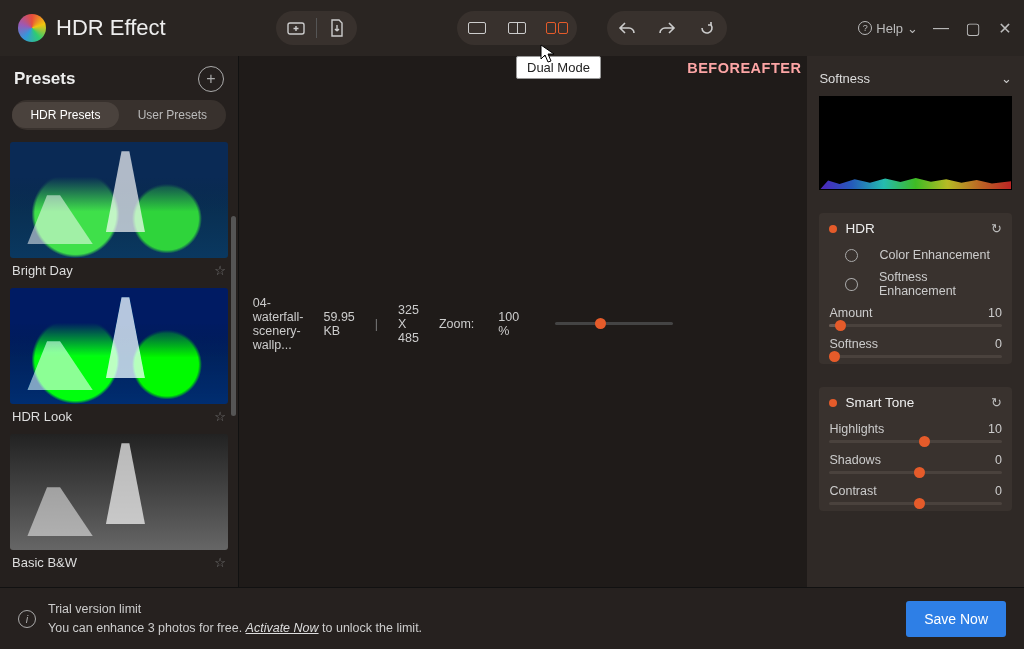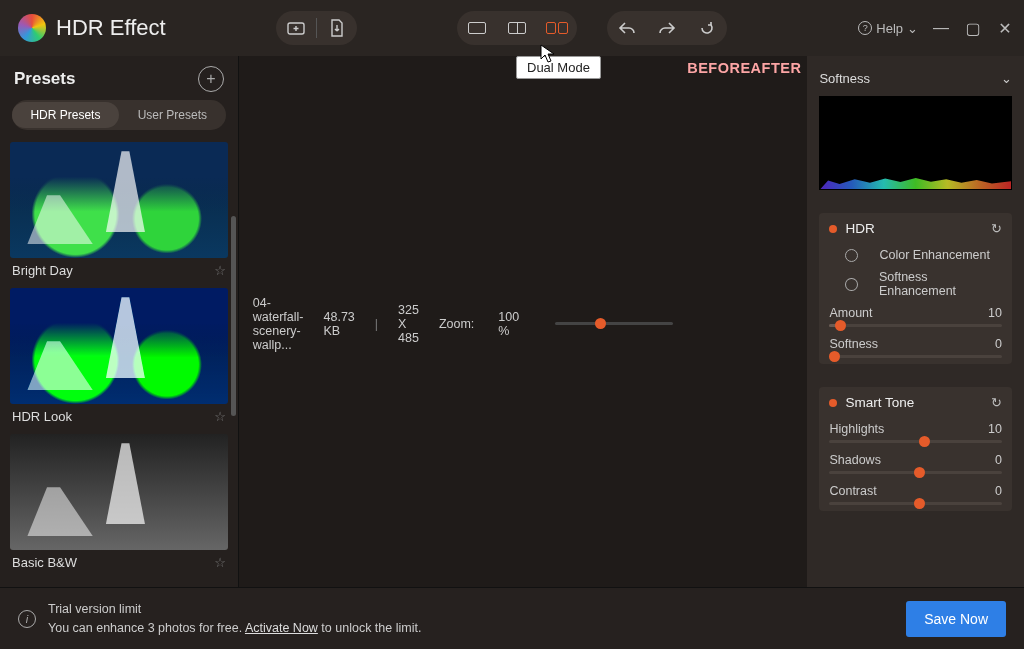--- a/index.html
+++ b/index.html
@@ -137,21 +137,21 @@
   .track .knob { position:absolute; top:-4px; width:11px; height:11px; border-radius:50%;
                  background:#e55b2a; }
   
   .bottom { position:absolute; left:0; right:0; bottom:0; height:62px;
             background:#26211f; display:flex; align-items:center; padding:0 18px;
             border-top:1px solid #111; }
   .info-ico { width:18px; height:18px; border:1.5px solid #aaa; border-radius:50%;
               display:flex; align-items:center; justify-content:center; color:#aaa;
               font-size:11px; font-style:italic; margin-right:12px; }
   .trial-text { font-size:12.5px; color:#ccc; line-height:1.5; }
-  .trial-text a { color:#ddd; text-decoration:underline; cursor:pointer; }
+  .trial-text a { color:#ddd; text-decoration:underline; cursor:pointer;font-style:italic; }
   .save-btn { margin-left:auto; background:#2e7fe6; color:#fff; border:none;
               padding:10px 18px; font-size:14px; border-radius:3px; cursor:pointer; }
 </style>
 </head>
 <body>
 
 <div class="titlebar">
   <div class="logo"></div>
   <div class="app-title">HDR Effect</div>
 
@@ -257,21 +257,21 @@
           <span class="star">☆</span>
         </div>
       </div>
     </div>
     <div class="presets-scroll"></div>
   </div>
 
   <div class="editor">
     <div class="infobar">
       <span>04-waterfall-scenery-wallp...</span>
-      <span>48.73 KB</span>
+      <span>59.95 KB</span>
       <span class="sep">|</span>
       <span>325 X 485</span>
       <div class="zoom">
         <span>Zoom:</span>
         <span>100 %</span>
         <div class="zoom-track">
           <div class="zoom-thumb"></div>
         </div>
       </div>
     </div>

